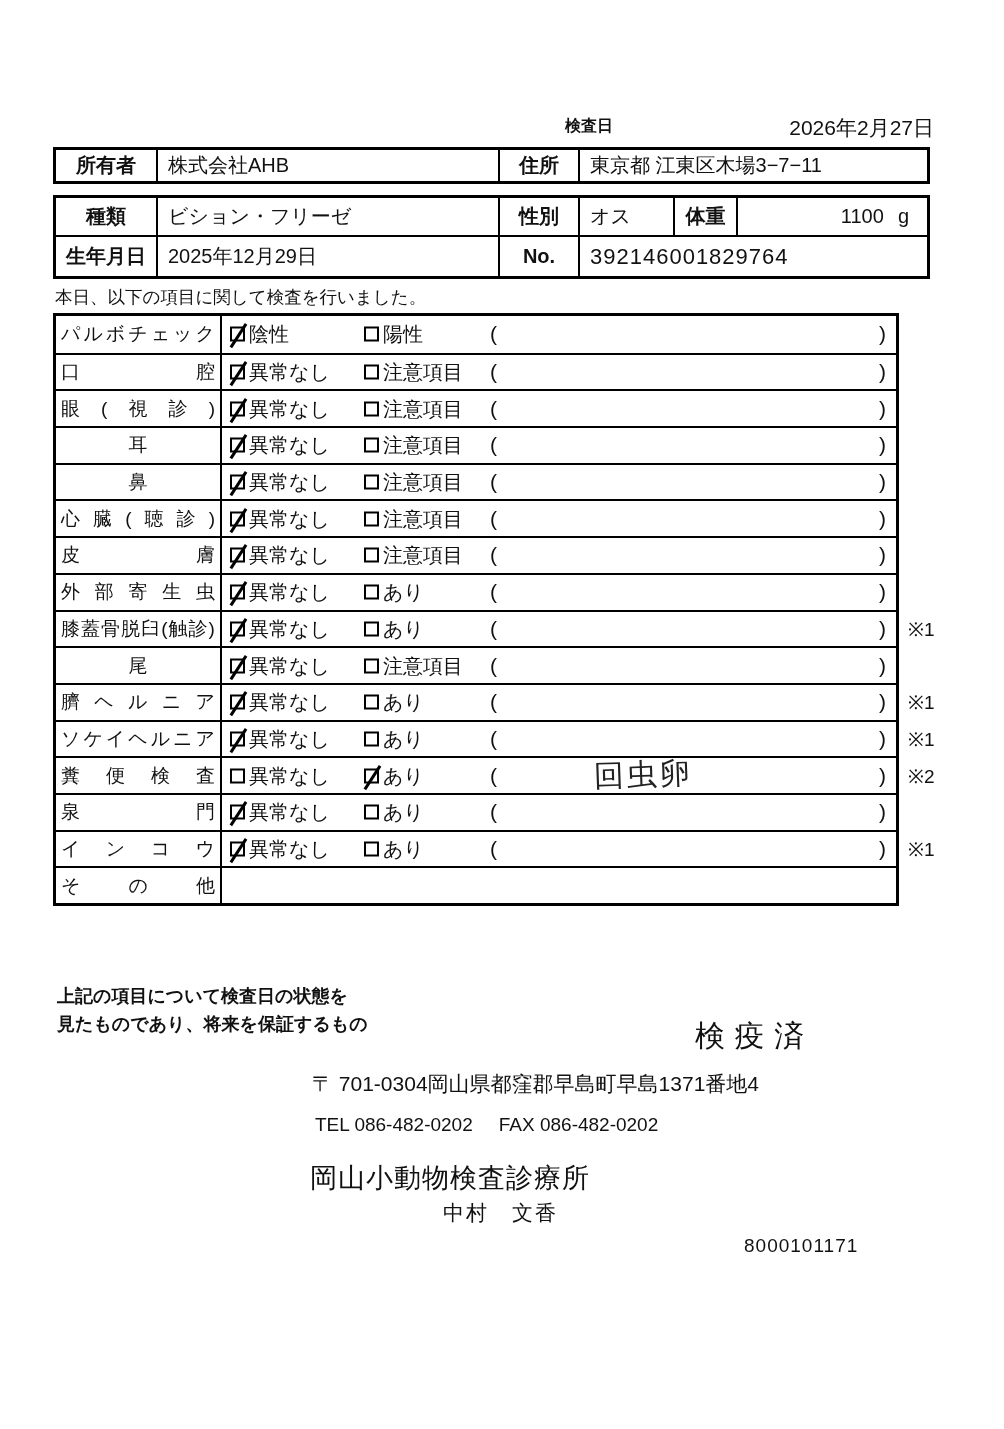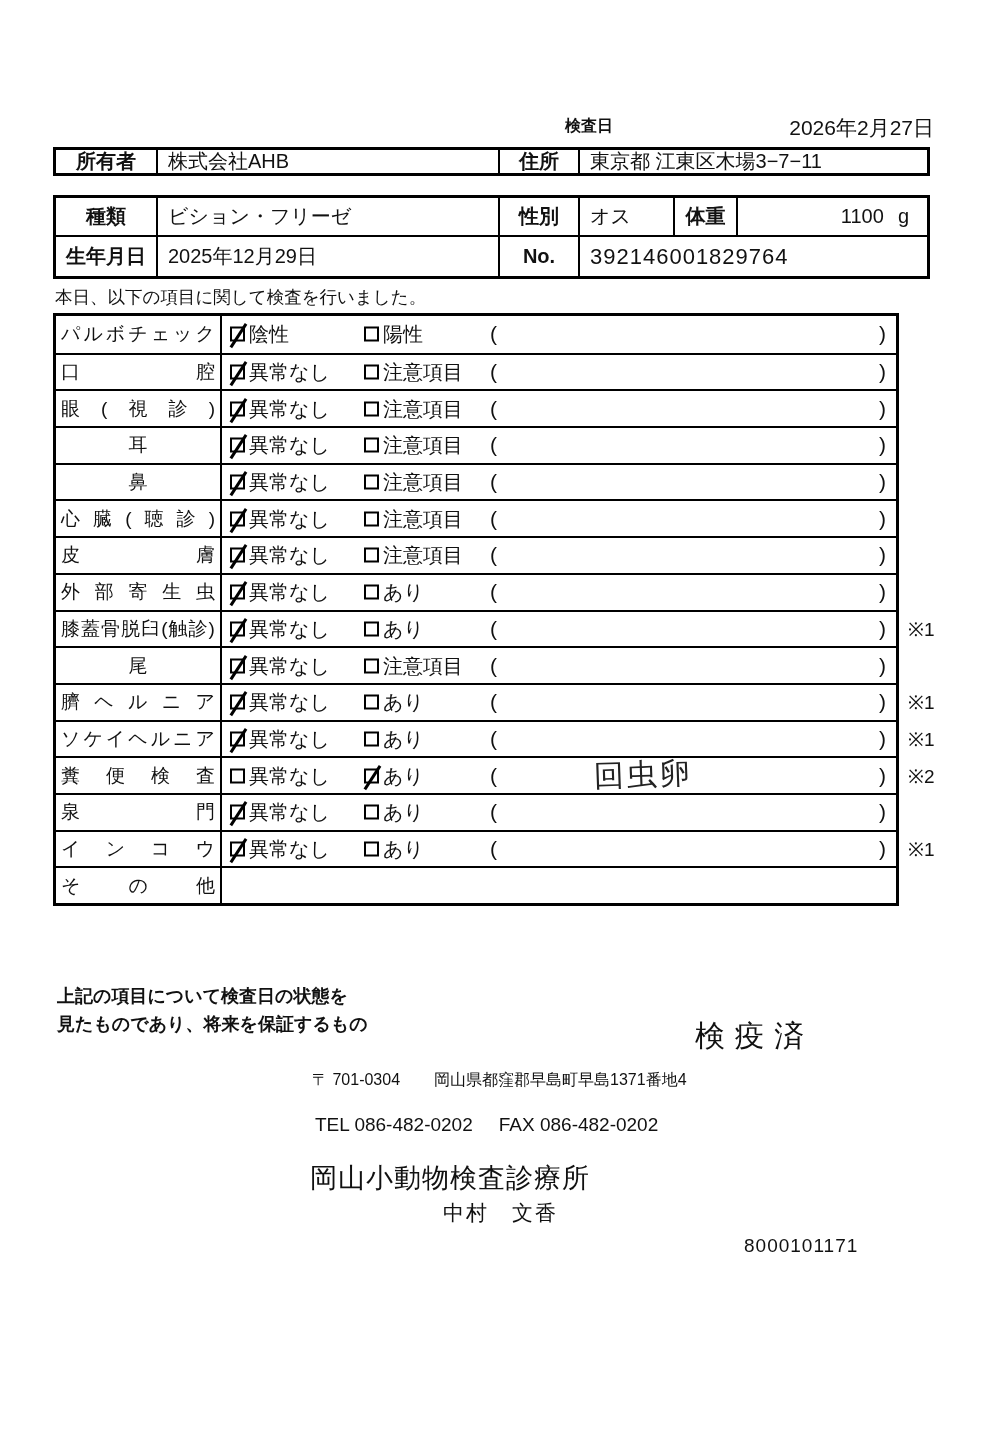--- a/index.html
+++ b/index.html
@@ -27,21 +27,21 @@
   .hcell:last-child { border-right:none; }
   .hcell.lbl { justify-content:center; font-weight:600; }
   .hcell.val { padding-left:10px; }
   .w102 { width:102px; flex:0 0 102px; }
   .w342 { width:342px; flex:0 0 342px; }
   .w80  { width:80px;  flex:0 0 80px; }
   .w95  { width:95px;  flex:0 0 95px; }
   .w63  { width:63px;  flex:0 0 63px; }
   .grow { flex:1 1 auto; }
   .t1 { left:53px; top:147px; width:877px; }
-  .t1 .hrow { height:23px;justify-content:space-between; }
+  .t1 .hrow { height:31px;justify-content:space-between; }
   .t2 { left:53px; top:195px; width:877px; }
   .t2 .hrow { height:39px; }
   .weight-cell { justify-content:flex-end; padding-right:18px; gap:14px; }
   .idnum { font-size:22px; letter-spacing:1px; }
 
   .intro { left:55px; top:285px; font-size:17.5px; }
 
   
   .exam-table { left:53px; top:313px; width:846px; border:3px solid #000; background:#fff; }
   .exam-row { display:flex; border-top:2px solid #000; height:36.7px; position:relative; }
@@ -72,21 +72,21 @@
 
   
   .notes { left:47px; top:905px; font-size:17.5px; line-height:23.5px; }
   .notes .indent { padding-left:57px; }
 
   
   .disclaimer { left:57px; top:983px; font-size:18px; font-weight:700; line-height:27.5px; }
 
   .stamp { left:695px; top:1016px; font-size:30px; letter-spacing:0.32em; white-space:nowrap; }
 
-  .addr { left:312px; top:1070px; font-size:16px; display:flex; gap:34px; }
+  .addr { left:312px; top:1070px; font-size:21px; display:flex; }
   .tel-line { left:315px; top:1114px; font-size:19px; display:flex; gap:26px; }
   .clinic-name { left:310px; top:1160px; font-size:27px; letter-spacing:1px; }
   .vet-name { left:443px; top:1199px; font-size:21px; letter-spacing:2px; }
   .serial { left:744px; top:1235px; font-size:19px; letter-spacing:1px; }
 </style>
 </head>
 <body>
 
 <div class="page">
 

